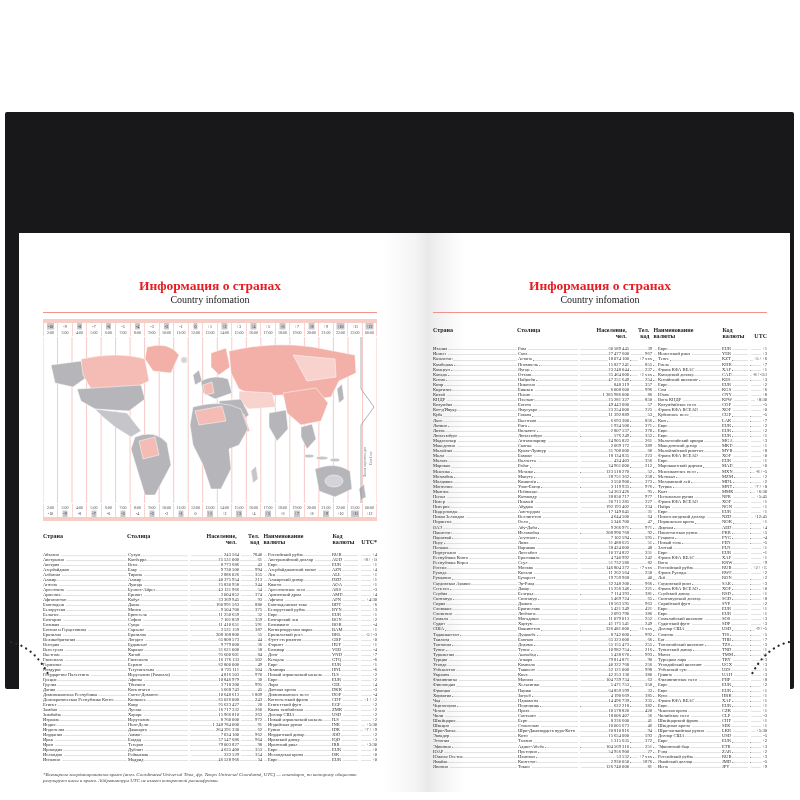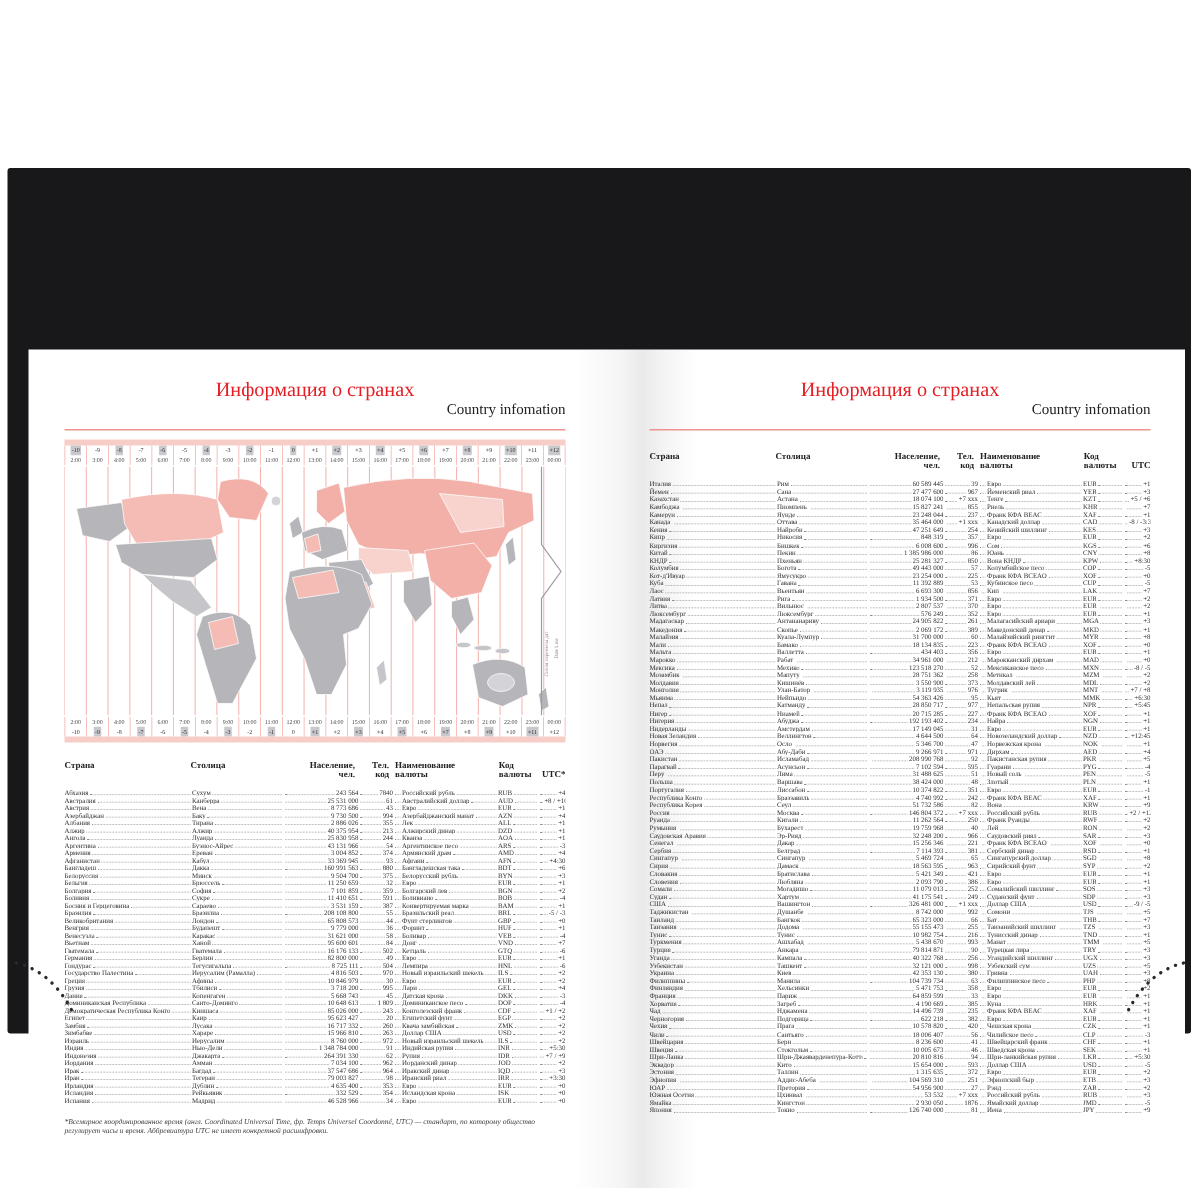--- a/index.html
+++ b/index.html
@@ -5,22 +5,22 @@
   html,body{margin:0;padding:0;}
   body{width:800px;height:800px;background:#ffffff;position:relative;overflow:hidden;
        font-family:"Liberation Serif","DejaVu Serif",serif;color:#2e2e2e;}
   .cover{position:absolute;left:5px;top:112px;width:789px;height:577px;background:#18181a;border-radius:2px;}
   .spread{position:absolute;left:14px;top:121px;width:771px;height:559px;background:#ffffff;}
   .gutter{position:absolute;left:364px;top:0;width:82px;height:559px;
           background:linear-gradient(90deg,rgba(60,60,60,0) 0%,rgba(60,60,60,.05) 38%,rgba(60,60,60,.11) 55%,rgba(60,60,60,.05) 75%,rgba(60,60,60,0) 100%);}
   .page{position:absolute;top:19px;width:334px;}
   .page-left{left:24px;}
   .page-right{left:414px;}
-  .title{text-align:center;font-weight:normal;font-size:13.5px;line-height:15px;color:#e31e24;}
-  .subtitle{text-align:right;font-size:10px;line-height:13px;color:#222;}
+  .title{text-align:center;font-weight:bold;font-size:13.5px;line-height:15px;color:#e31e24;margin-top:26px;}
+  .subtitle{text-align:center;font-size:10px;line-height:13px;color:#222;}
   .rule{border:0;border-top:1px solid #f0938c;margin:6px 0 0 0;}
   
   .pinkbar{height:4px;background:#f7cdc8;}
   .strip-box{height:13px;overflow:visible;}
   .strip{width:668px;transform:scale(.5);transform-origin:0 0;display:flex;}
   .tz-cell{flex:1;display:flex;flex-direction:column;align-items:center;border-left:1px solid #f3aba4;line-height:13px;font-size:8px;}
   .tz-cell:last-child{border-right:1px solid #f3aba4;}
   .tz-off{color:#333;}
   .tz-off.shaded{background:#c9c9cd;padding:0 2px;border-radius:1px;}
   .tz-time{color:#4a4a4a;}

